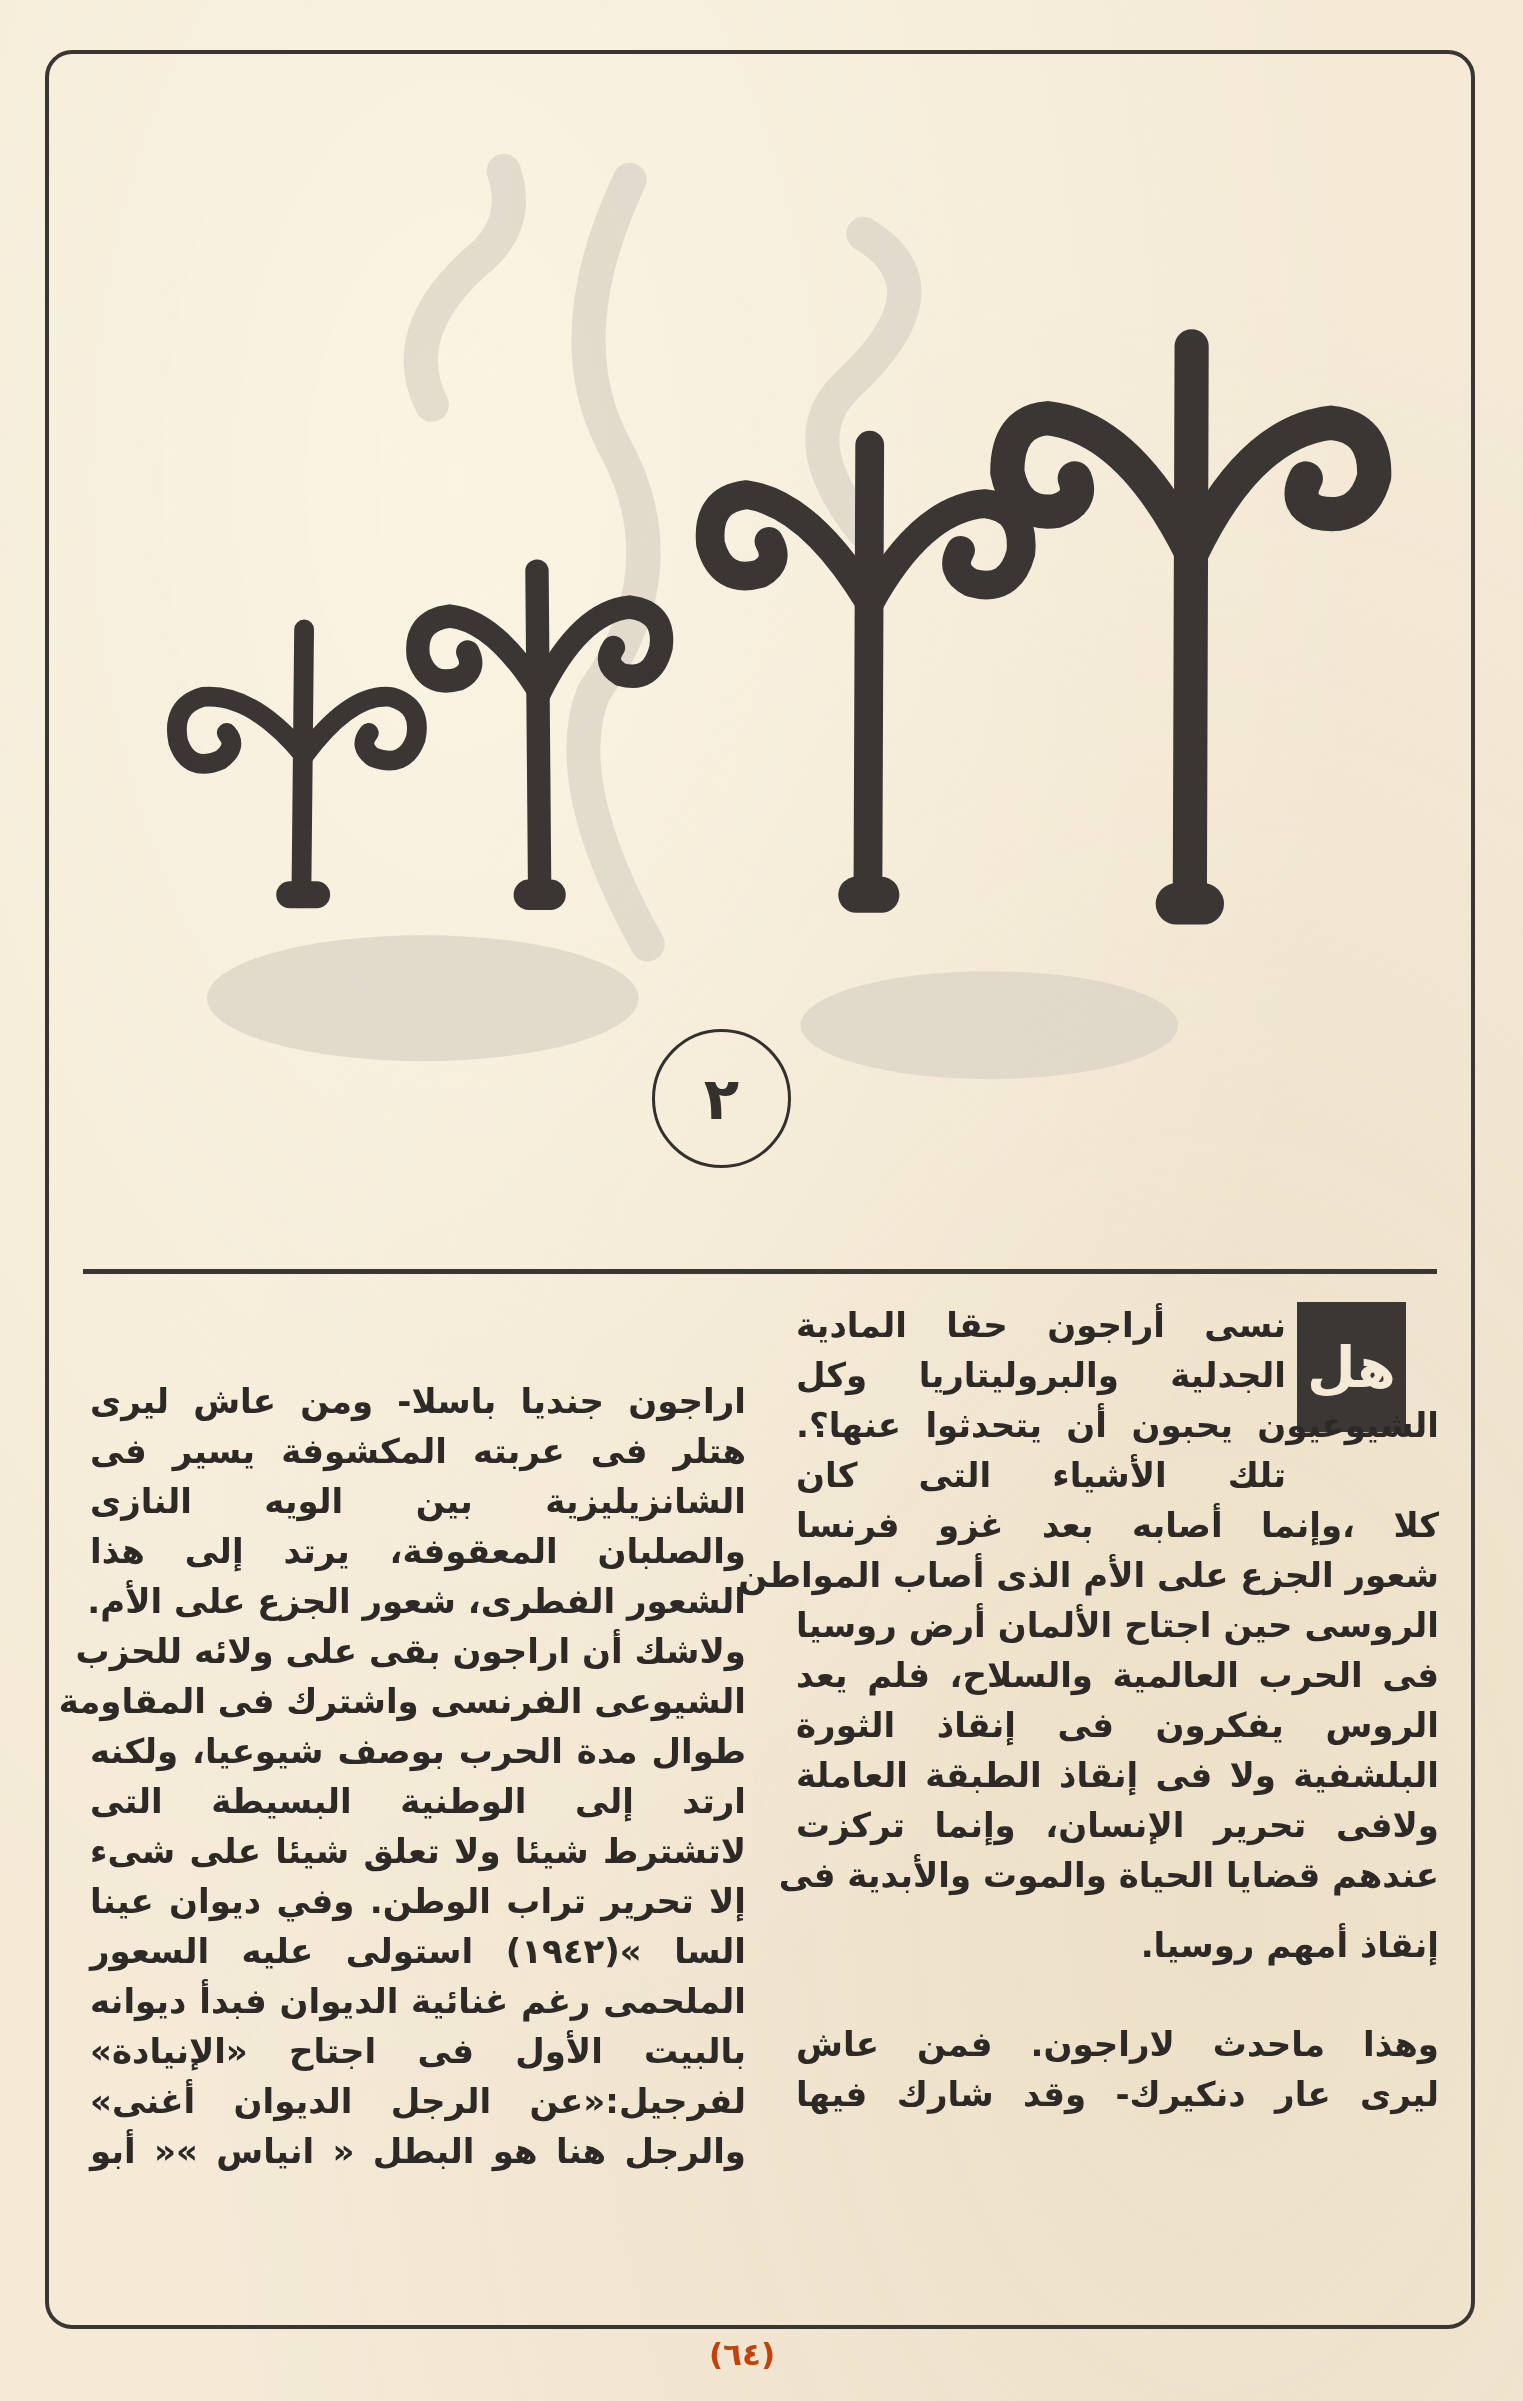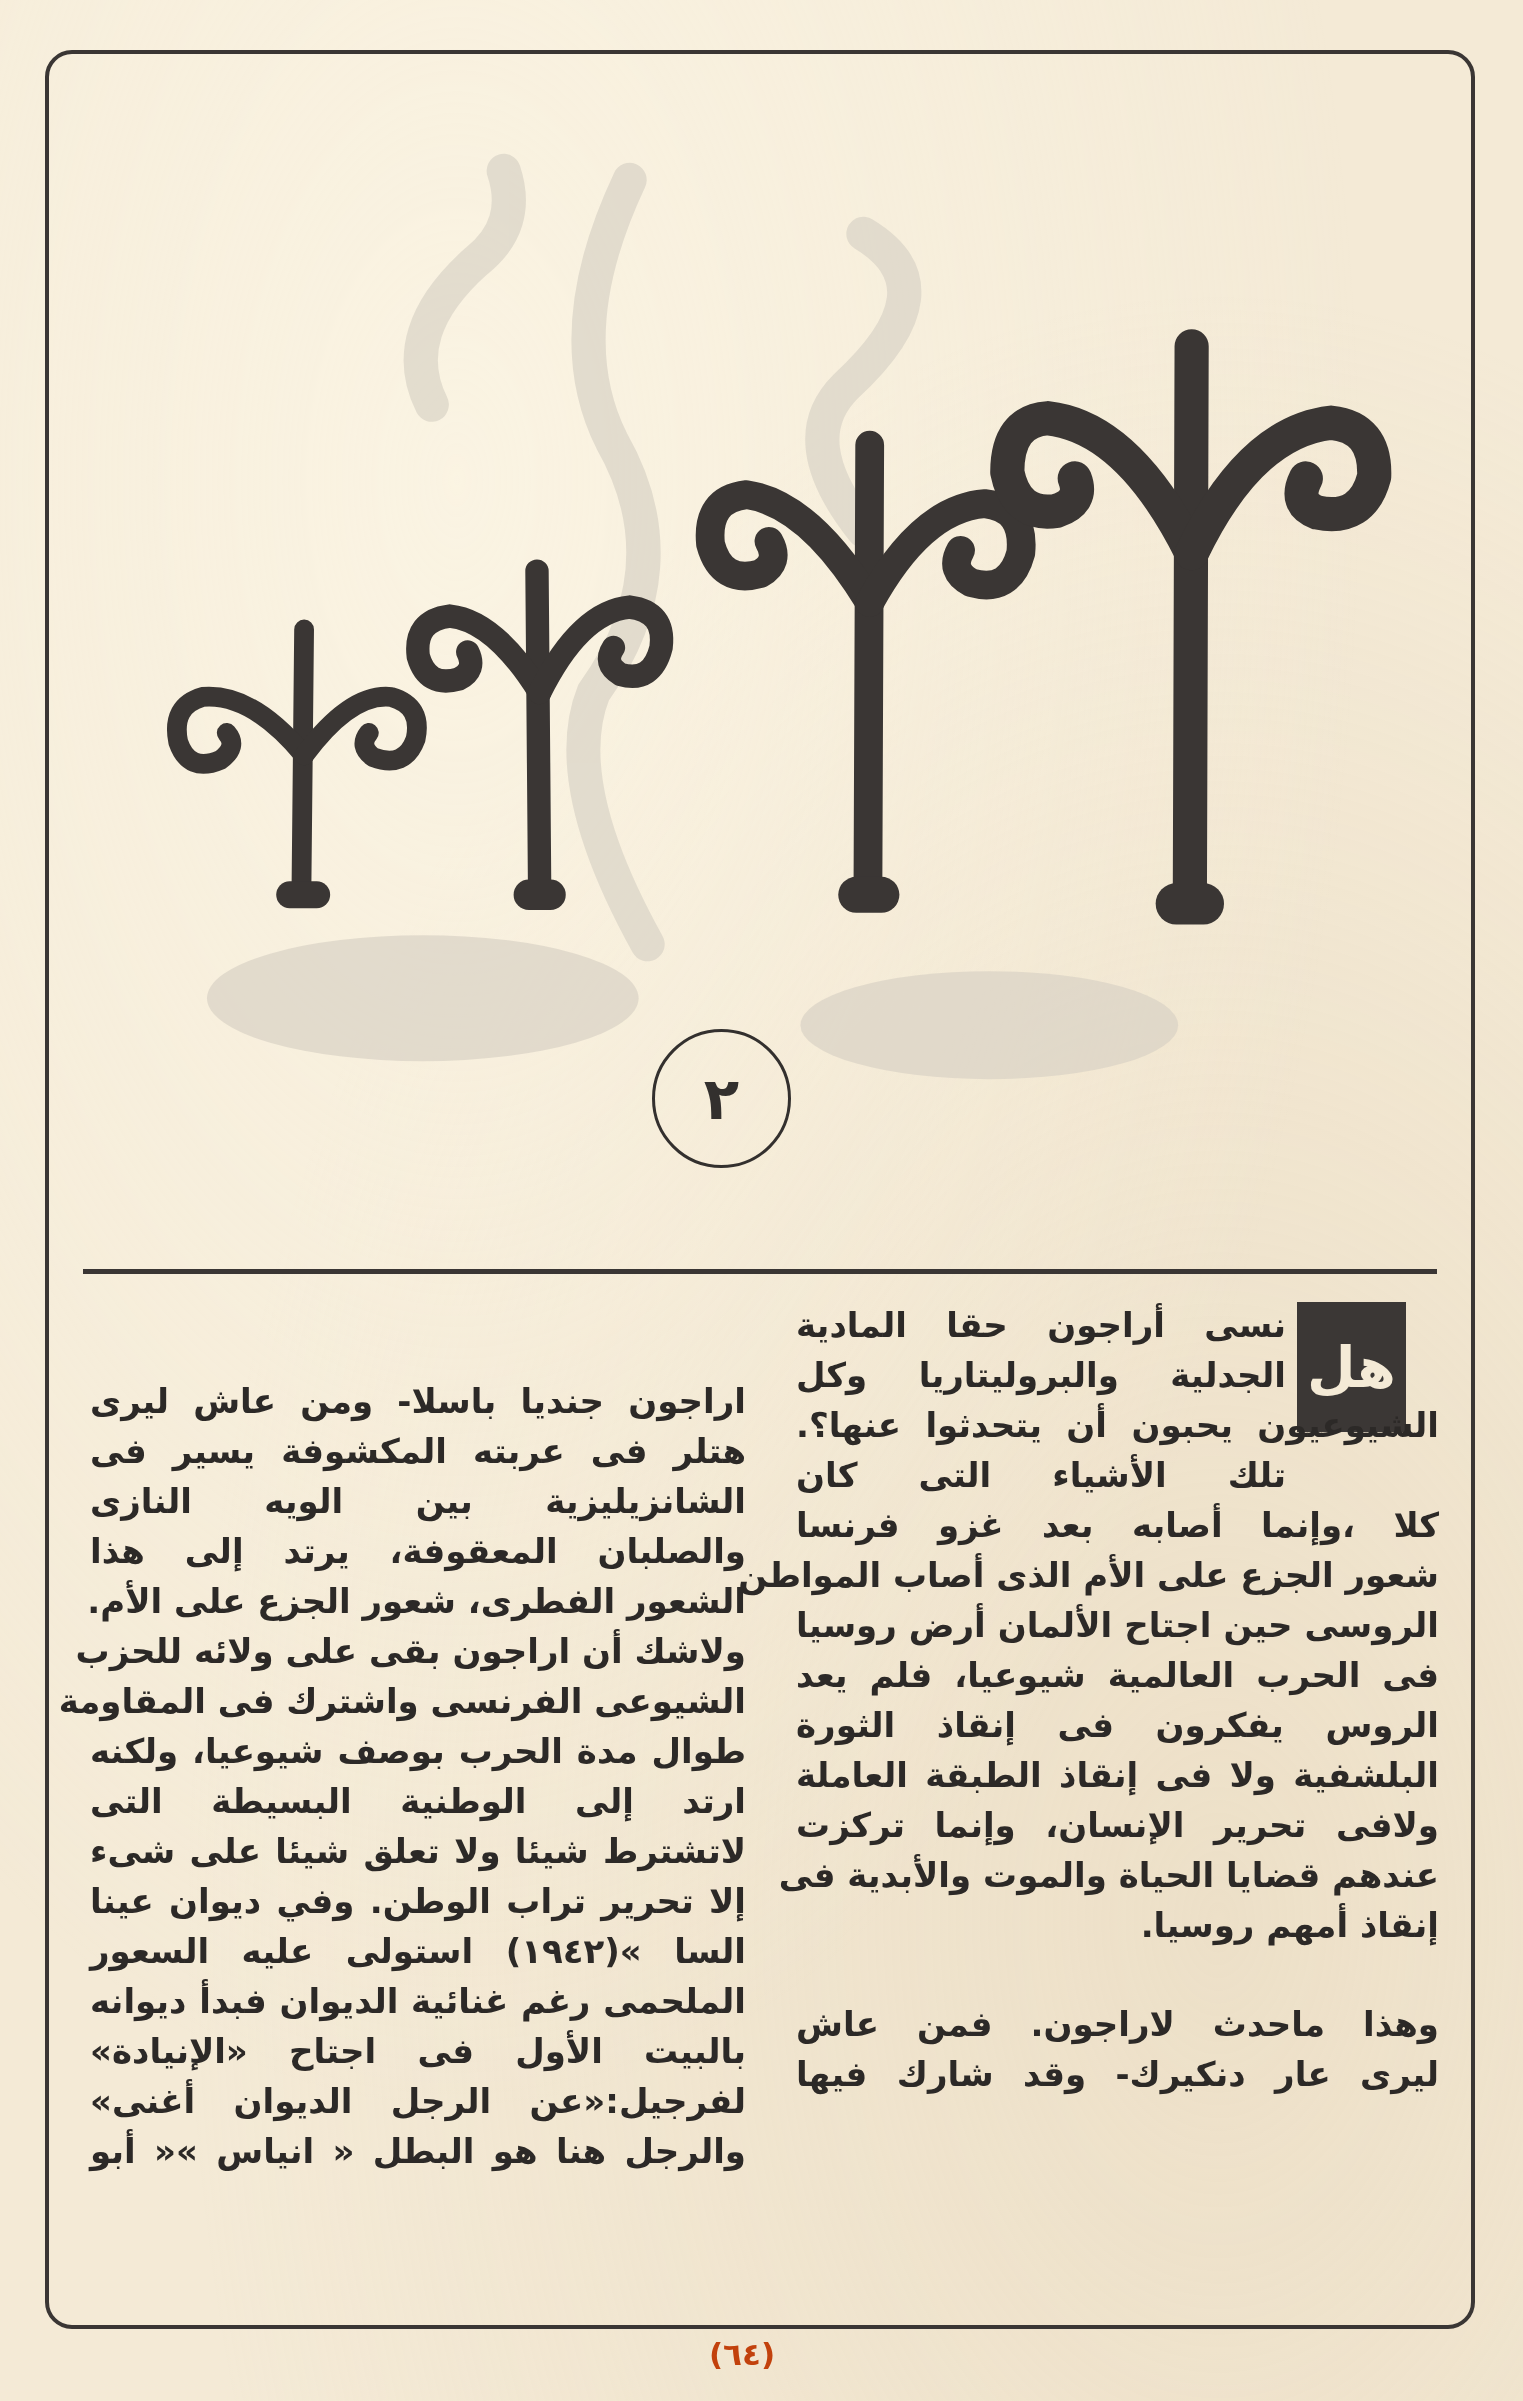--- a/index.html
+++ b/index.html
@@ -27,21 +27,21 @@
   .rule {
     position: absolute; left: 83px; top: 1269px; width: 1354px; height: 4.5px;
     background: #3a3634;
   }
   .col {
     position: absolute; direction: rtl; text-align: justify; text-align-last: justify;
     font-family: "DejaVu Sans", sans-serif; font-weight: bold;
     font-size: 34px; line-height: 50px; color: #2c2927;
   }
   .col .line { display: block; white-space: nowrap; text-align-last: justify; }
-  .col .line.last { text-align-last: right; }
+  .col .line.last { text-align-last: right; margin-top: 20px; }
   .col .gap { display: block; height: 49px; }
   .col-right { left: 796px; top: 1300px; width: 643px; }
   .col-left  { left: 90px; top: 1376px; width: 656px; }
   .hal-badge {
     position: absolute; left: 1297px; top: 1302px; width: 109px; height: 130px;
     background: #3b3735; color: #f4ead6; font-size: 56px; font-weight: bold;
     display: flex; align-items: center; justify-content: center; direction: rtl;
   }
   .col-right .indent { padding-right: 153px; }
   .page-num {
@@ -109,21 +109,21 @@
 </div>
 
 <div class="col col-right">
   <span class="line indent">نسى أراجون حقا المادية</span>
   <span class="line indent">الجدلية والبروليتاريا وكل</span>
   <span class="line">الشيوعيون يحبون أن يتحدثوا عنها؟.</span>
   <span class="line indent">تلك الأشياء التى كان</span>
   <span class="line">كلا ،وإنما أصابه بعد غزو فرنسا</span>
   <span class="line">شعور الجزع على الأم الذى أصاب المواطن</span>
   <span class="line">الروسى حين اجتاح الألمان أرض روسيا</span>
-  <span class="line">فى الحرب العالمية شيوعيا، فلم يعد</span>
+  <span class="line">فى الحرب العالمية والسلاح، فلم يعد</span>
   <span class="line">الروس يفكرون فى إنقاذ الثورة</span>
   <span class="line">البلشفية ولا فى إنقاذ الطبقة العاملة</span>
   <span class="line">ولافى تحرير الإنسان، وإنما تركزت</span>
   <span class="line">عندهم قضايا الحياة والموت والأبدية فى</span>
   <span class="line last">إنقاذ أمهم روسيا.</span>
   <span class="gap"></span>
   <span class="line">وهذا ماحدث لاراجون. فمن عاش</span>
   <span class="line">ليرى عار دنكيرك- وقد شارك فيها</span>
 </div>
 

